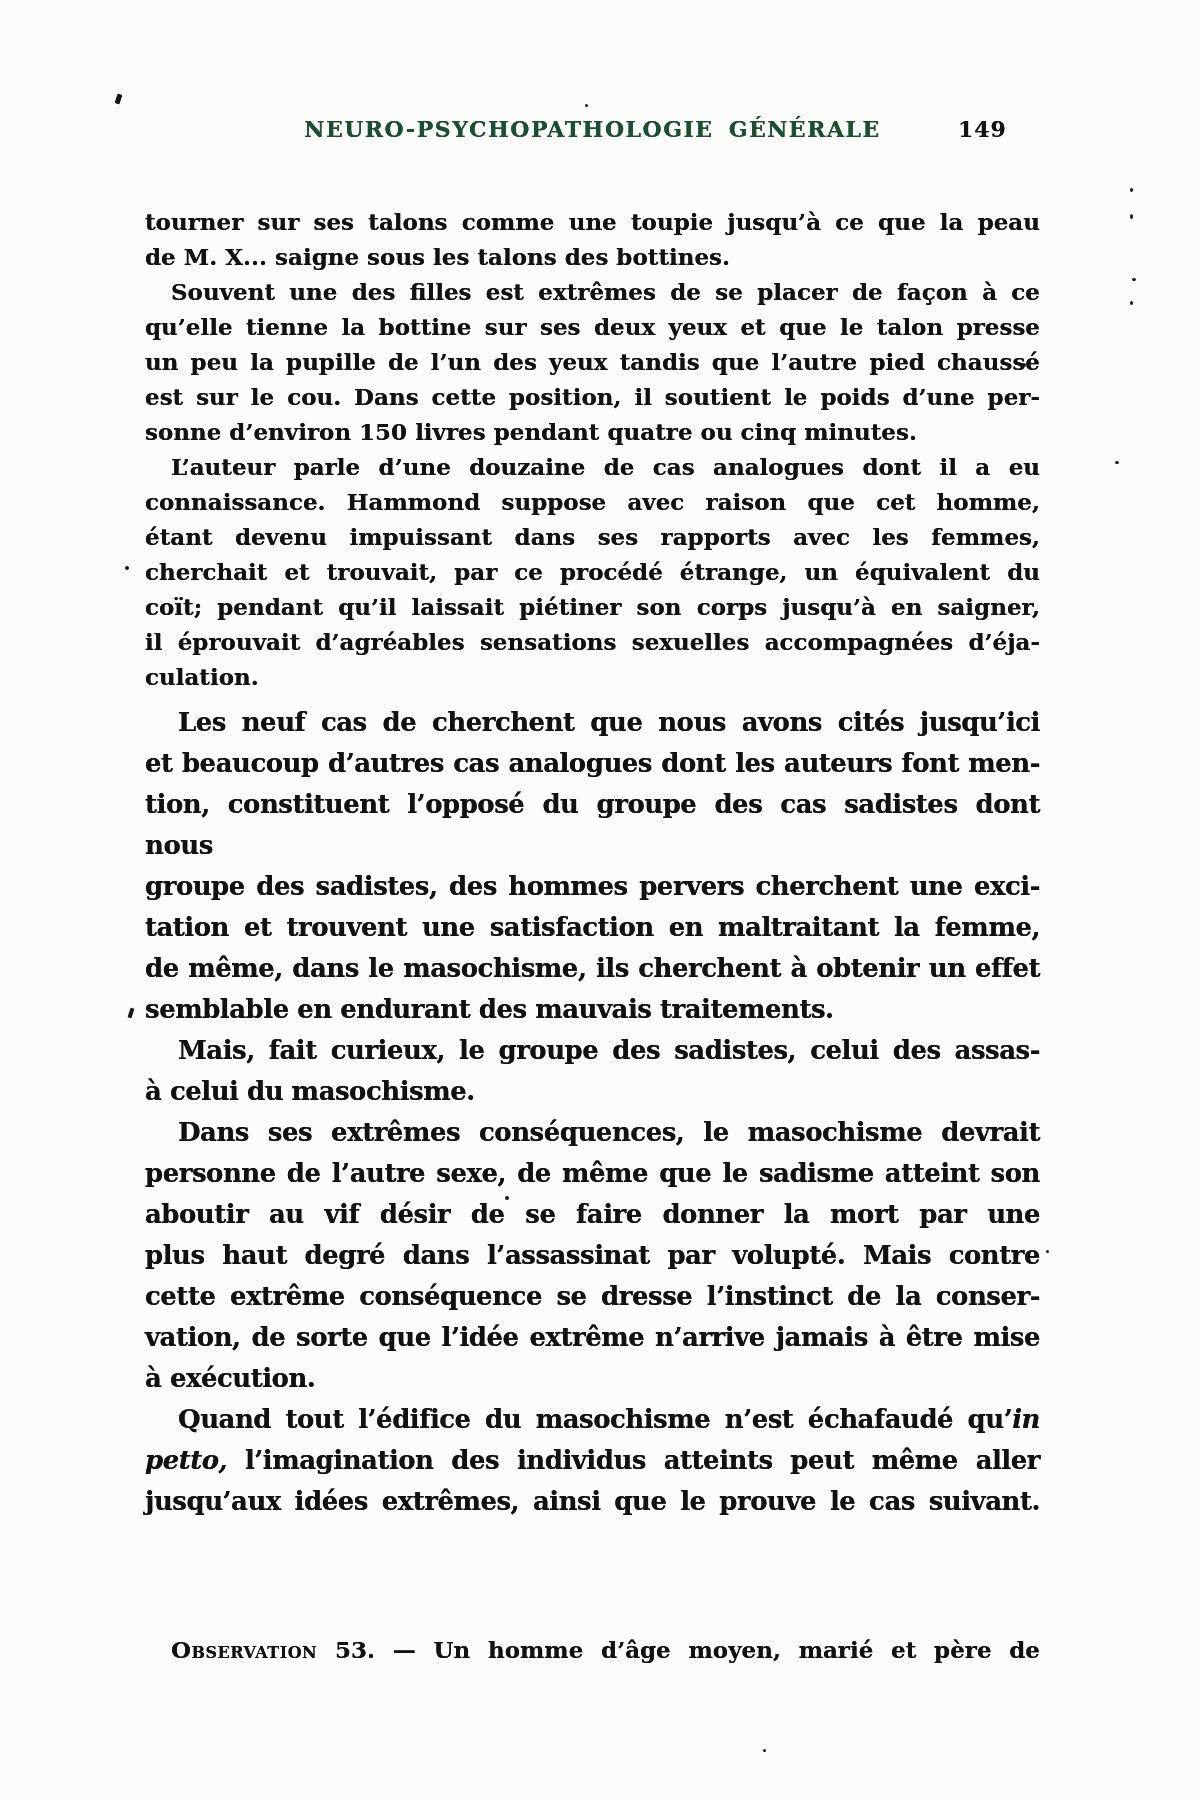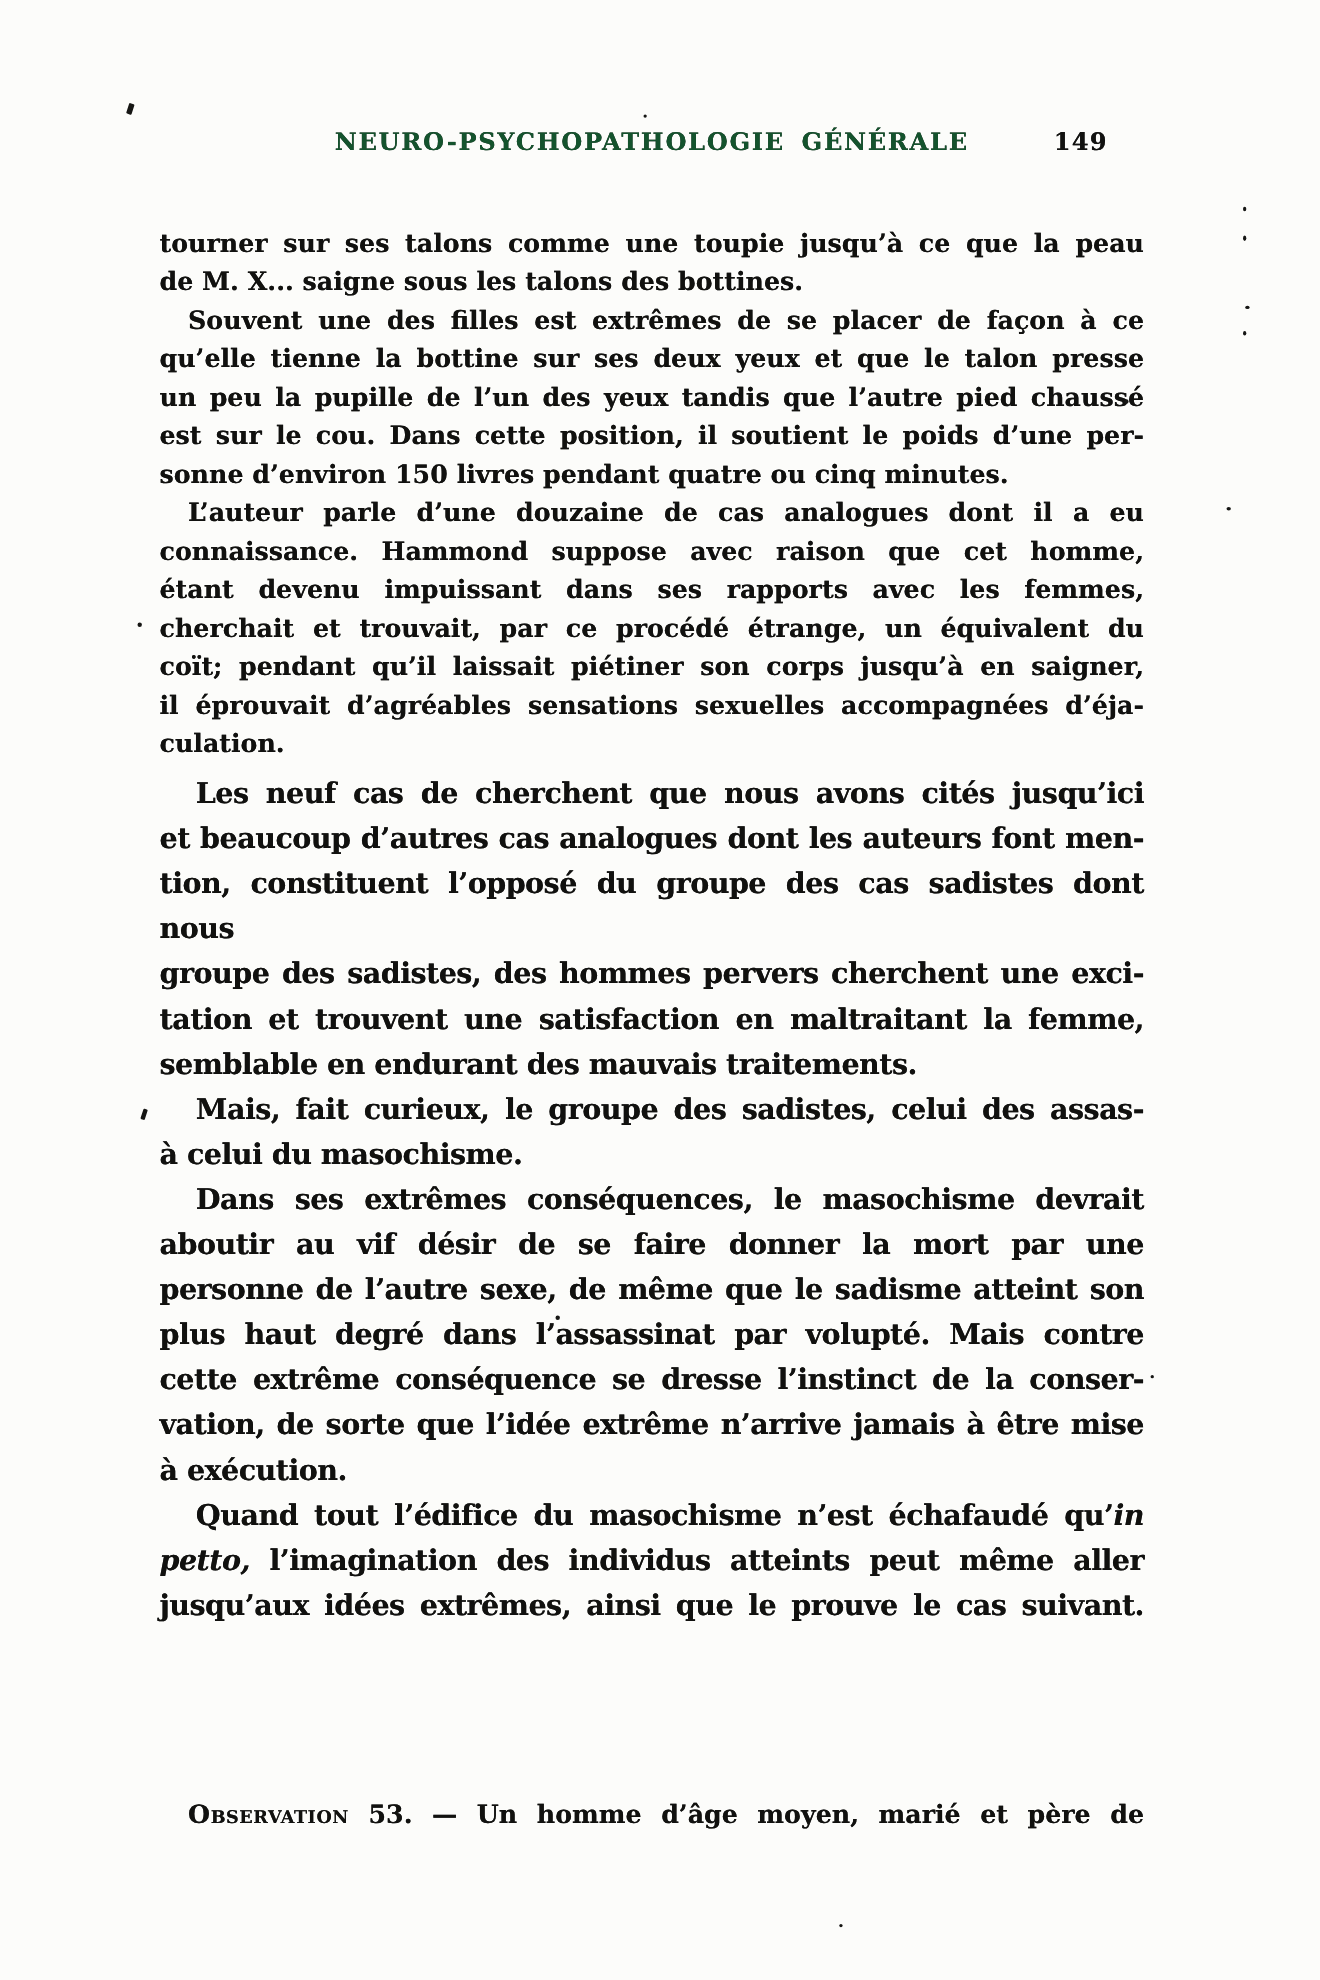--- a/index.html
+++ b/index.html
@@ -61,26 +61,27 @@
       <div class="line full"><span>coït; pendant qu’il laissait piétiner son corps jusqu’à en saigner,</span></div>
       <div class="line full"><span>il éprouvait d’agréables sensations sexuelles accompagnées d’éja-</span></div>
       <div class="line"><span>culation.</span></div>
     </div>
   <div class="text-block big" style="top: 702px;">
       <div class="line full ind"><span>Les neuf cas de cherchent que nous avons cités jusqu’ici</span></div>
       <div class="line full"><span>et beaucoup d’autres cas analogues dont les auteurs font men-</span></div>
       <div class="line full"><span>tion, constituent l’opposé du groupe des cas sadistes dont nous</span></div>
       <div class="line full"><span>groupe des sadistes, des hommes pervers cherchent une exci-</span></div>
       <div class="line full"><span>tation et trouvent une satisfaction en maltraitant la femme,</span></div>
+      <div class="line full"><span>de même, dans le masochisme, ils cherchent à obtenir un effet</span></div>
       <div class="line"><span>semblable en endurant des mauvais traitements.</span></div>
       <div class="line full ind"><span>Mais, fait curieux, le groupe des sadistes, celui des assas-</span></div>
       <div class="line"><span>à celui du masochisme.</span></div>
       <div class="line full ind"><span>Dans ses extrêmes conséquences, le masochisme devrait</span></div>
+      <div class="line full"><span>personne de l’autre sexe, de même que le sadisme atteint son</span></div>
       <div class="line full"><span>aboutir au vif désir de se faire donner la mort par une</span></div>
-      <div class="line full"><span>personne de l’autre sexe, de même que le sadisme atteint son</span></div>
       <div class="line full"><span>plus haut degré dans l’assassinat par volupté. Mais contre</span></div>
       <div class="line full"><span>cette extrême conséquence se dresse l’instinct de la conser-</span></div>
       <div class="line full"><span>vation, de sorte que l’idée extrême n’arrive jamais à être mise</span></div>
       <div class="line"><span>à exécution.</span></div>
       <div class="line full ind"><span>Quand tout l’édifice du masochisme n’est échafaudé qu’</span><span class="italic">in</span></div>
       <div class="line full"><span class="italic">petto,</span><span> l’imagination des individus atteints peut même aller</span></div>
       <div class="line full"><span>jusqu’aux idées extrêmes, ainsi que le prouve le cas suivant.</span></div>
     </div>
   <div class="text-block small" style="top: 1607px;">
       <div class="line full ind"><span class="smallcaps">Observation</span><span> 53. — Un homme d’âge moyen, marié et père de</span></div>

